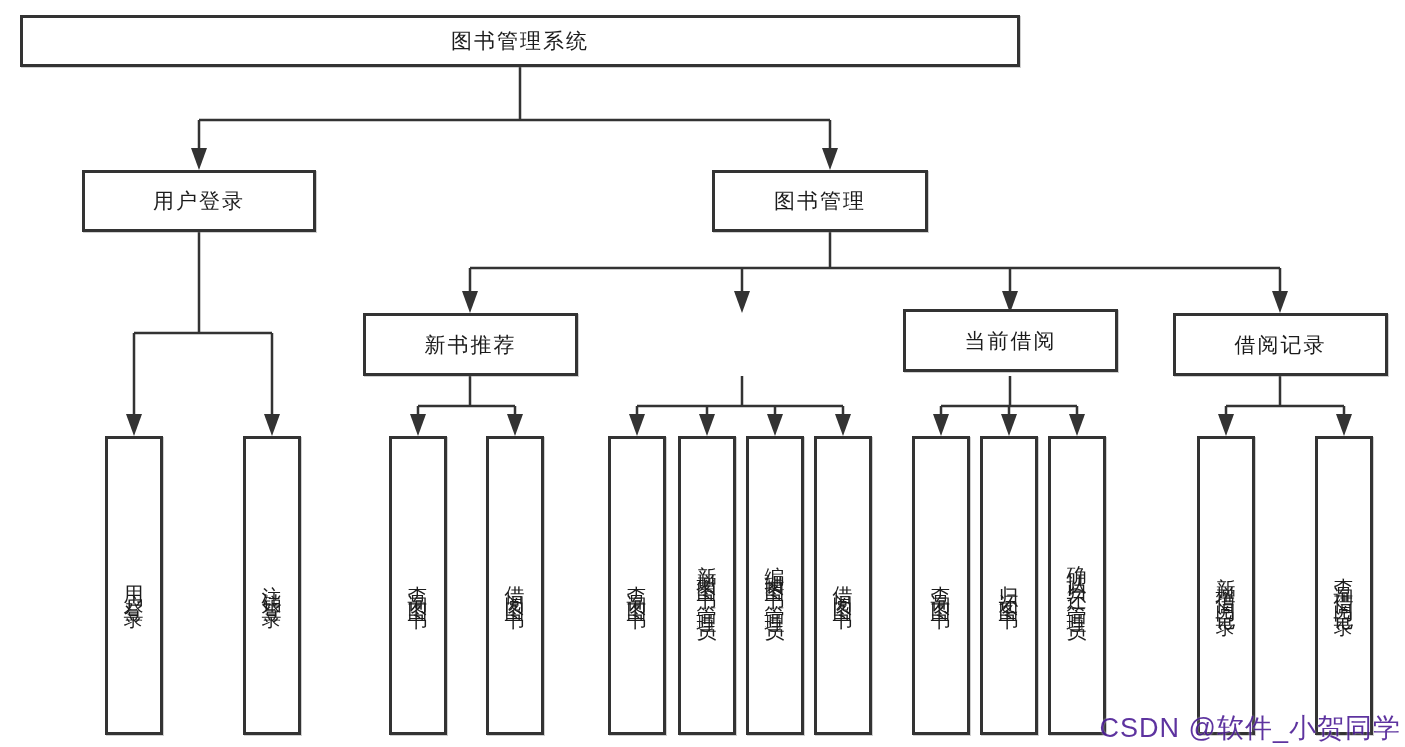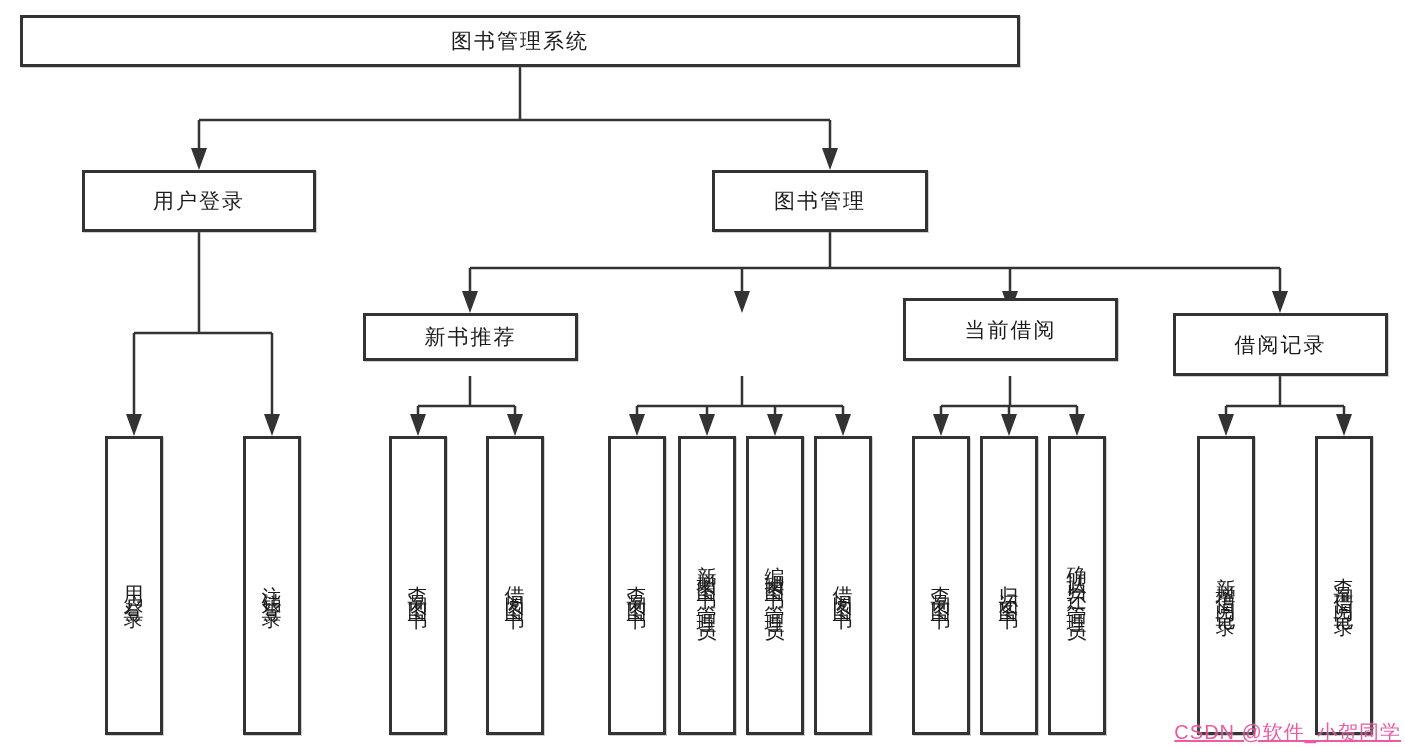--- a/index.html
+++ b/index.html
@@ -36,27 +36,26 @@
     writing-mode:vertical-rl;
     text-orientation:mixed;
     font-size:20px;
     letter-spacing:8px;
     line-height:1;
   }
   .watermark{
     position:absolute;
     right:4px;
     bottom:1px;
-    font-size:20px;
-    color:#ec4899;
+    font-size:27px;
+    color:#4c1d95;
     opacity:.9;
     letter-spacing:1px;
     z-index:10;
     text-shadow:0 0 2px rgba(255,255,255,.8);
-    text-decoration:underline;
   }
 </style>
 </head>
 <body>
 
 <div class="stage">
 
   <svg class="wires" width="1405" height="747" viewBox="0 0 1405 747">
 
     <g>
@@ -111,24 +110,24 @@
     <span>图书管理系统</span>
   </div>
 
   <div class="box hbox" style="left:82px;top:170px;width:234px;height:62px">
     <span>用户登录</span>
   </div>
   <div class="box hbox" style="left:712px;top:170px;width:216px;height:62px">
     <span>图书管理</span>
   </div>
 
-  <div class="box hbox" style="left:363px;top:313px;width:215px;height:48px">
+  <div class="box hbox" style="left:363px;top:313px;width:215px;height:63px">
     <span>新书推荐</span>
   </div>
-  <div class="box hbox" style="left:903px;top:298px;width:215px;height:63px">
+  <div class="box hbox" style="left:903px;top:309px;width:215px;height:63px">
     <span>当前借阅</span>
   </div>
   <div class="box hbox" style="left:1173px;top:313px;width:215px;height:63px">
     <span>借阅记录</span>
   </div>
 
   <div class="box vbox" style="left:105px;top:436px;width:58px;height:299px">
     <span>用户登录</span>
   </div>
   <div class="box vbox" style="left:243px;top:436px;width:58px;height:299px">

